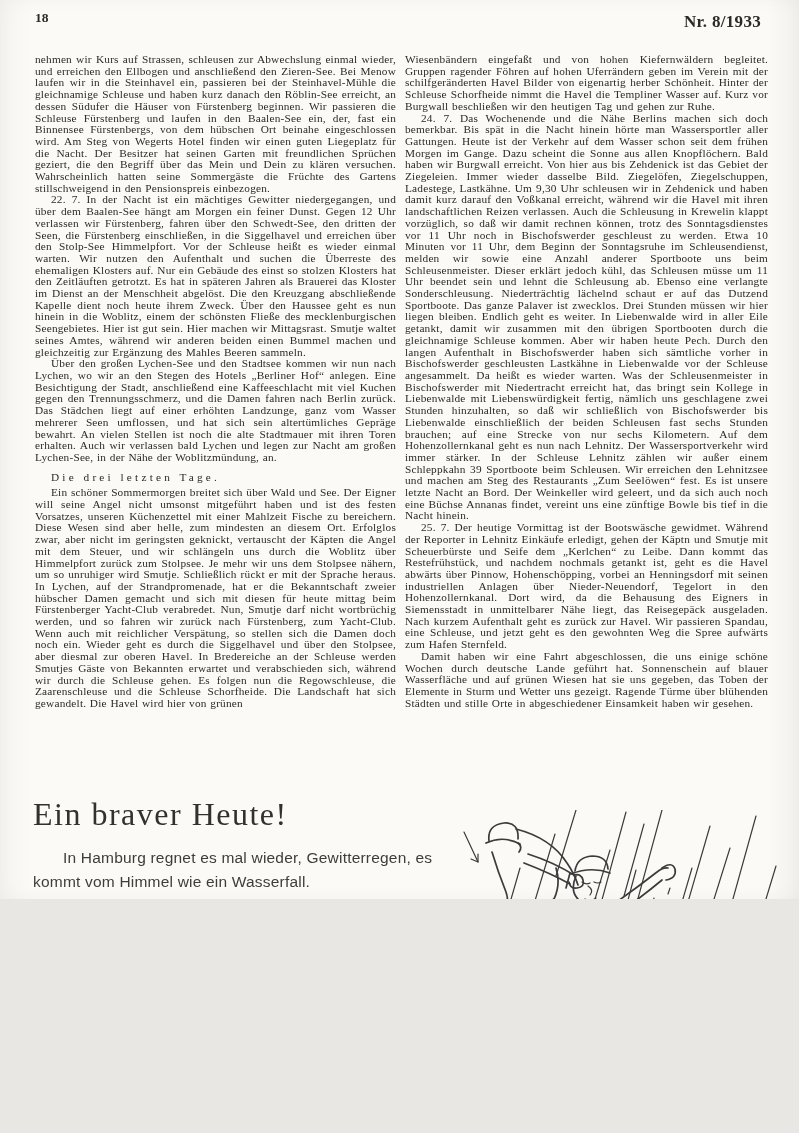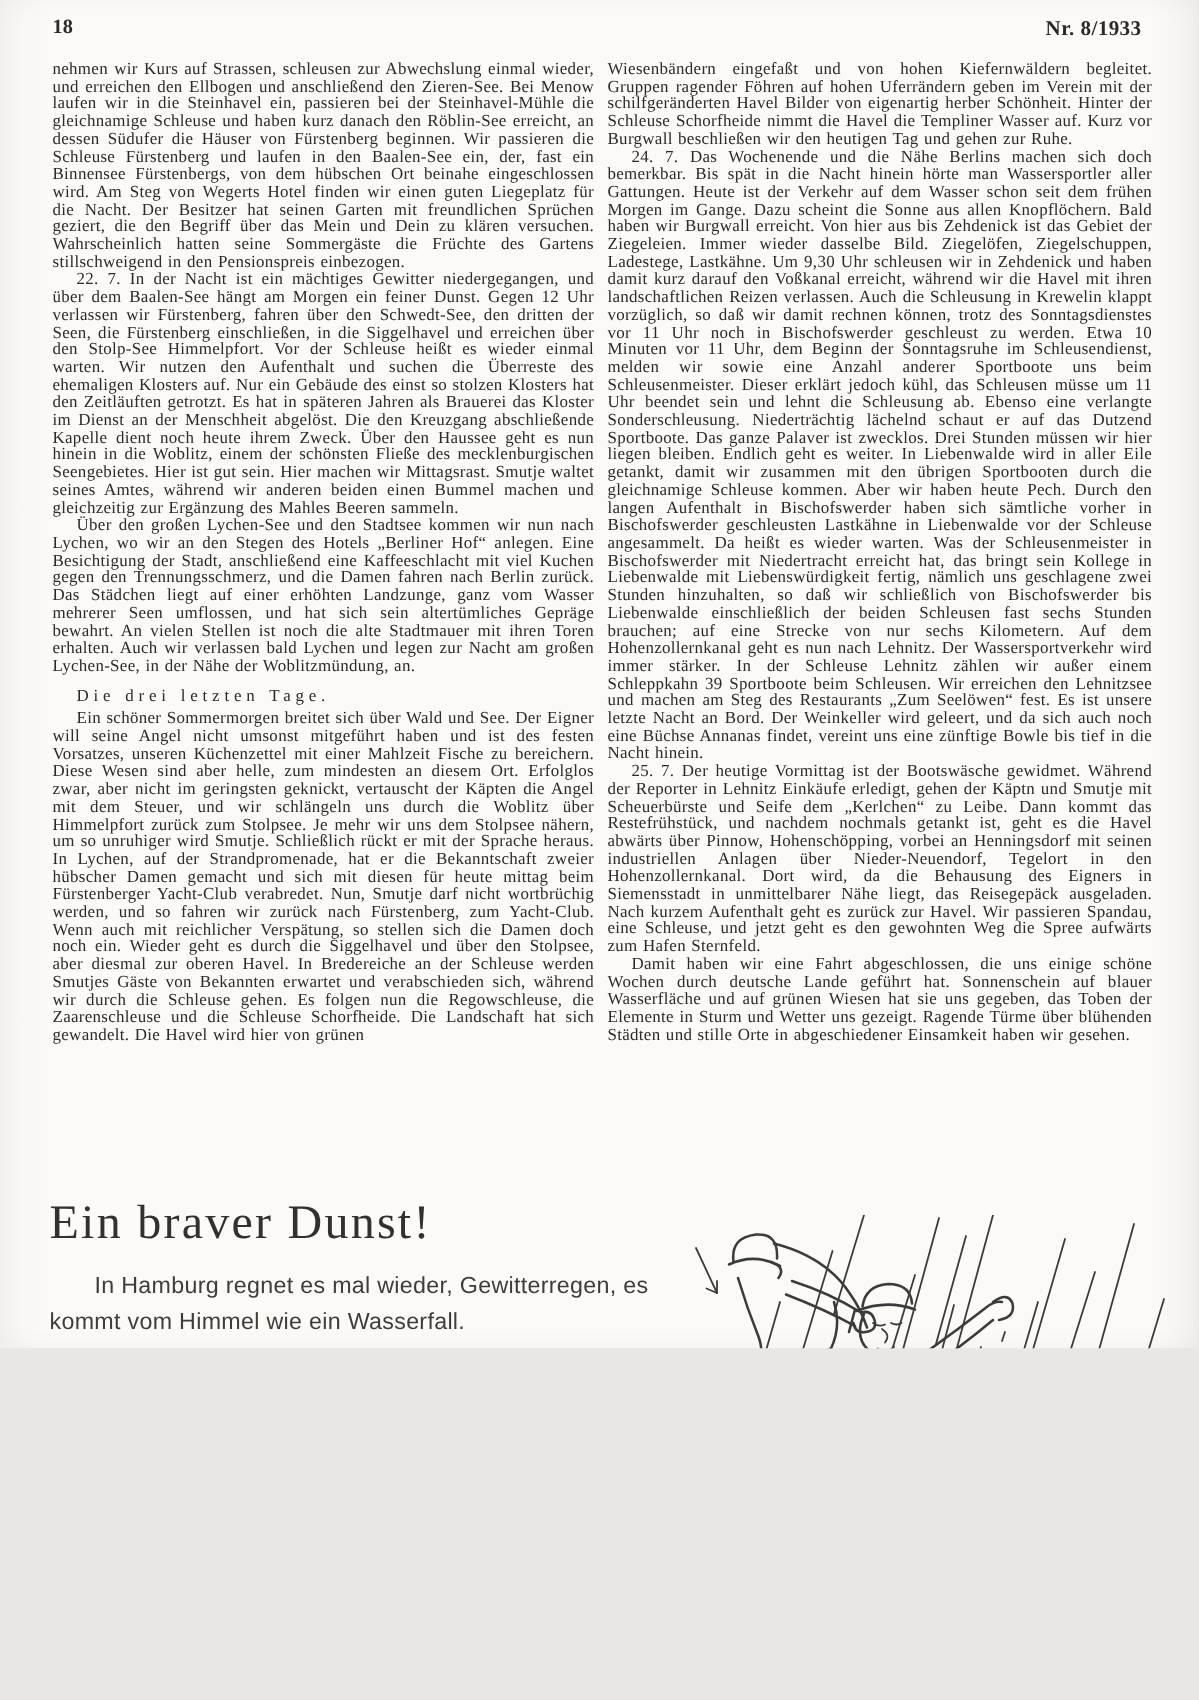--- a/index.html
+++ b/index.html
@@ -3,23 +3,23 @@
 <meta charset="utf-8">
 <style>
   html,body{margin:0;padding:0;background:#e8e7e4;}
   .page{
     position:relative;width:799px;height:899px;overflow:hidden;
     background:linear-gradient(90deg,#f5f4f1 0%,#fbfaf7 4%,#fbfaf7 96%,#f2f1ee 100%);
     box-shadow:inset 0 0 18px rgba(0,0,0,0.04);
     font-family:"Liberation Serif",serif;
   }
   .hdr-num{position:absolute;left:35px;top:10px;font-size:13.5px;font-weight:bold;color:#2b2a27;}
-  .hdr-issue{position:absolute;right:38px;top:12px;font-size:14px;font-weight:bold;color:#2b2a27;letter-spacing:.3px;}
+  .hdr-issue{position:absolute;right:38px;top:12px;font-size:17px;font-weight:bold;color:#2b2a27;letter-spacing:.3px;}
   .col{
-    position:absolute;top:41px;width:361px;text-align:justify;
+    position:absolute;top:54px;width:361px;text-align:justify;
     font-size:11.3px;line-height:11.7px;color:#2b2a27;
     letter-spacing:.2px;word-spacing:.6px;
   }
   .col-left{left:35px;}
   .col-right{left:405px;width:363px;}
   p.body{margin:0;text-indent:16px;}
   p.body.cont{text-indent:0;}
   h3.section{font-size:11.3px;line-height:11.7px;font-weight:normal;letter-spacing:3.2px;margin:8px 16px 4px;color:#2b2a27;}
   .joke-block{position:absolute;left:33px;top:797px;width:412px;}
   h2.kerl{font-family:"Liberation Serif",serif;font-weight:normal;font-size:32px;line-height:1.1;
@@ -55,21 +55,21 @@
   </div>
 
   <div class="col col-right">
     <p class="body cont">Wiesenbändern eingefaßt und von hohen Kiefernwäldern begleitet. Gruppen ragender Föhren auf hohen Uferrändern geben im Verein mit der schilfgeränderten Havel Bilder von eigenartig herber Schönheit. Hinter der Schleuse Schorfheide nimmt die Havel die Templiner Wasser auf. Kurz vor Burgwall beschließen wir den heutigen Tag und gehen zur Ruhe.</p>
     <p class="body">24. 7. Das Wochenende und die Nähe Berlins machen sich doch bemerkbar. Bis spät in die Nacht hinein hörte man Wassersportler aller Gattungen. Heute ist der Verkehr auf dem Wasser schon seit dem frühen Morgen im Gange. Dazu scheint die Sonne aus allen Knopflöchern. Bald haben wir Burgwall erreicht. Von hier aus bis Zehdenick ist das Gebiet der Ziegeleien. Immer wieder dasselbe Bild. Ziegelöfen, Ziegelschuppen, Ladestege, Lastkähne. Um 9,30 Uhr schleusen wir in Zehdenick und haben damit kurz darauf den Voßkanal erreicht, während wir die Havel mit ihren landschaftlichen Reizen verlassen. Auch die Schleusung in Krewelin klappt vorzüglich, so daß wir damit rechnen können, trotz des Sonntagsdienstes vor 11 Uhr noch in Bischofswerder geschleust zu werden. Etwa 10 Minuten vor 11 Uhr, dem Beginn der Sonntagsruhe im Schleusendienst, melden wir sowie eine Anzahl anderer Sportboote uns beim Schleusenmeister. Dieser erklärt jedoch kühl, das Schleusen müsse um 11 Uhr beendet sein und lehnt die Schleusung ab. Ebenso eine verlangte Sonderschleusung. Niederträchtig lächelnd schaut er auf das Dutzend Sportboote. Das ganze Palaver ist zwecklos. Drei Stunden müssen wir hier liegen bleiben. Endlich geht es weiter. In Liebenwalde wird in aller Eile getankt, damit wir zusammen mit den übrigen Sportbooten durch die gleichnamige Schleuse kommen. Aber wir haben heute Pech. Durch den langen Aufenthalt in Bischofswerder haben sich sämtliche vorher in Bischofswerder geschleusten Lastkähne in Liebenwalde vor der Schleuse angesammelt. Da heißt es wieder warten. Was der Schleusenmeister in Bischofswerder mit Niedertracht erreicht hat, das bringt sein Kollege in Liebenwalde mit Liebenswürdigkeit fertig, nämlich uns geschlagene zwei Stunden hinzuhalten, so daß wir schließlich von Bischofswerder bis Liebenwalde einschließlich der beiden Schleusen fast sechs Stunden brauchen; auf eine Strecke von nur sechs Kilometern. Auf dem Hohenzollernkanal geht es nun nach Lehnitz. Der Wassersportverkehr wird immer stärker. In der Schleuse Lehnitz zählen wir außer einem Schleppkahn 39 Sportboote beim Schleusen. Wir erreichen den Lehnitzsee und machen am Steg des Restaurants „Zum Seelöwen“ fest. Es ist unsere letzte Nacht an Bord. Der Weinkeller wird geleert, und da sich auch noch eine Büchse Annanas findet, vereint uns eine zünftige Bowle bis tief in die Nacht hinein.</p>
     <p class="body">25. 7. Der heutige Vormittag ist der Bootswäsche gewidmet. Während der Reporter in Lehnitz Einkäufe erledigt, gehen der Käptn und Smutje mit Scheuerbürste und Seife dem „Kerlchen“ zu Leibe. Dann kommt das Restefrühstück, und nachdem nochmals getankt ist, geht es die Havel abwärts über Pinnow, Hohenschöpping, vorbei an Henningsdorf mit seinen industriellen Anlagen über Nieder-Neuendorf, Tegelort in den Hohenzollernkanal. Dort wird, da die Behausung des Eigners in Siemensstadt in unmittelbarer Nähe liegt, das Reisegepäck ausgeladen. Nach kurzem Aufenthalt geht es zurück zur Havel. Wir passieren Spandau, eine Schleuse, und jetzt geht es den gewohnten Weg die Spree aufwärts zum Hafen Sternfeld.</p>
     <p class="body">Damit haben wir eine Fahrt abgeschlossen, die uns einige schöne Wochen durch deutsche Lande geführt hat. Sonnenschein auf blauer Wasserfläche und auf grünen Wiesen hat sie uns gegeben, das Toben der Elemente in Sturm und Wetter uns gezeigt. Ragende Türme über blühenden Städten und stille Orte in abgeschiedener Einsamkeit haben wir gesehen.</p>
   </div>
 
   <div class="joke-block">
-    <h2 class="kerl">Ein braver Dunst!</h2>
+    <h2 class="kerl">Ein braver Heute!</h2>
     <p class="joke">In Hamburg regnet es mal wieder, Gewitterregen, es kommt vom Himmel wie ein Wasserfall.</p>
     <p class="joke">Ein Schutzmann sucht ihn aus dem strömenden Wasser zu ziehen.</p>
     <p class="joke">In der Hafenstraße im Rinnstein liegt ein Matrose, sternhagelvoll, kann nicht hochkommen.</p>
     <p class="joke">Da grunzt der olle ehrliche Jantje: „Retten Se man toerst de Fraun un Kinner, ick kann schwimm'n!“</p>
   </div>
 
   <div class="cartoon">
     <svg viewBox="0 0 336 268" xmlns="http://www.w3.org/2000/svg">
       <g>
         <path class="thin" d="M168 2 L139 108"></path>

